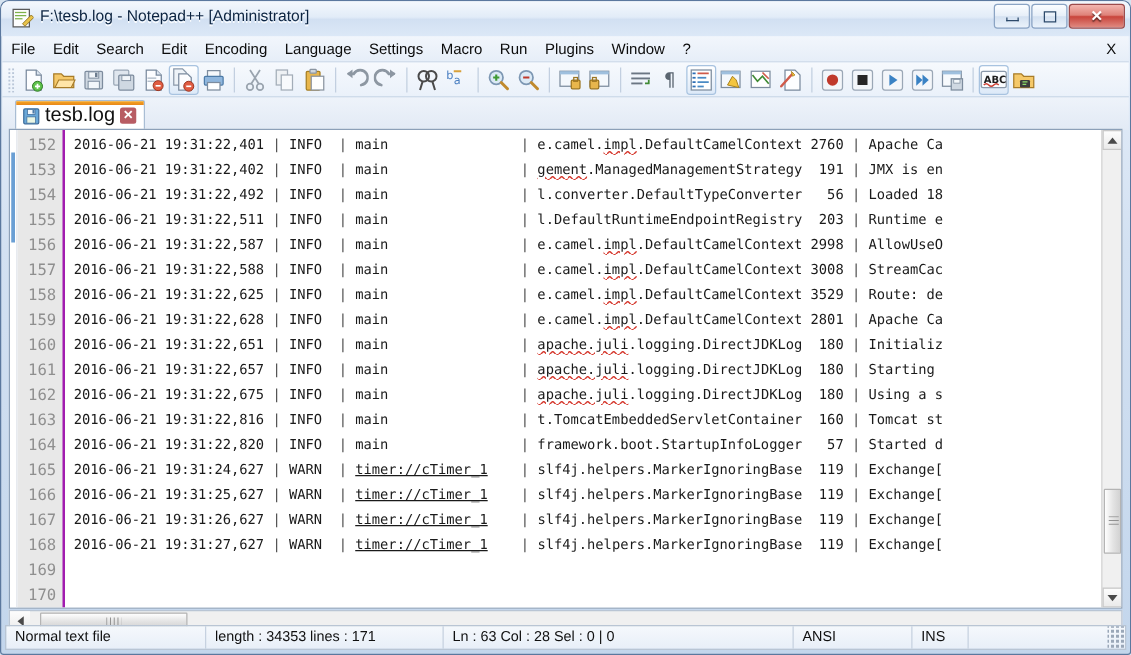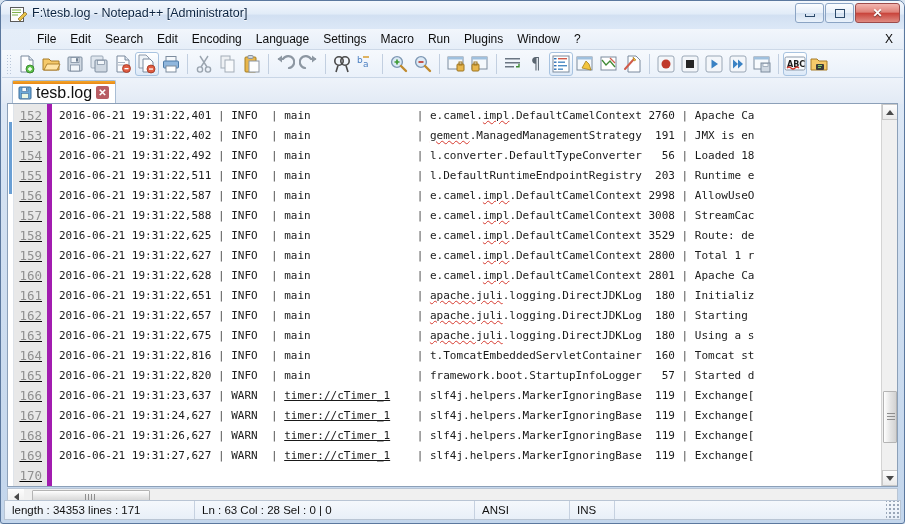--- a/index.html
+++ b/index.html
@@ -49,21 +49,20 @@
   .glyph-min { width: 10px; height: 3px; border: 1px solid #2d4a6b; border-top: none; background: transparent; margin-top: 4px; }
   .glyph-restore { width: 10px; height: 9px; border: 1.5px solid #2d4a6b; }
   .glyph-close { color: #fff; font-size: 12px; font-weight: bold; text-shadow: 0 1px 1px rgba(0,0,0,.5); font-family: "Liberation Sans", sans-serif; }
 
   
   .menubar {
     position: absolute; left: 1px; top: 28px; right: 1px; height: 21px;
     background: linear-gradient(180deg,#f2f6fc 0%, #e6eef8 100%);
     display: flex; align-items: center;
     border-bottom: 1px solid #cdd9e8;
-    margin-left: 28px;
   }
   .menu-item {
     font-size: 12px; color: #0c0c0c; padding: 2px 7px; white-space: nowrap;
     cursor: default;
   }
   .menu-right {
     position: absolute; right: 10px; font-size: 12px; color: #0c0c0c;
   }
 
   
@@ -123,24 +122,23 @@
     width: 6px; background: #ffffff; border-right: 1px solid #dfe4ea;
     position: relative; flex: none;
   }
   .fold-bar {
     position: absolute; left: 1px; top: 18px; width: 3px; height: 72px;
     background: #6a9fd4;
   }
   .gutter {
     width: 38px; flex: none;
     background: #e8e8e8;
-    border-right: 5px solid #a21caf;
+    border-right: 2px solid #a21caf;
     padding-top: 2px;
     text-align: right;
-    text-decoration: underline;
   }
   .ln {
     height: 20px; line-height: 20px;
     font-family: "DejaVu Sans Mono", monospace;
     font-size: 12.5px; color: #8f8f8f;
     padding-right: 5px;
   }
   .code {
     flex: 1; position: relative; overflow: hidden;
     padding: 2px 0 0 7px;
@@ -573,29 +571,28 @@
     </div>
 
     <div class="code" id="code-lines">
         <div class="row">2016-06-21 19:31:22,401 <span class="sep">|</span> INFO  <span class="sep">|</span> main                <span class="sep">|</span> e.camel.<span class="sq">impl</span>.DefaultCamelContext 2760 <span class="sep">|</span> Apache Ca</div>
         <div class="row">2016-06-21 19:31:22,402 <span class="sep">|</span> INFO  <span class="sep">|</span> main                <span class="sep">|</span> <span class="sq">gement</span>.ManagedManagementStrategy  191 <span class="sep">|</span> JMX is en</div>
         <div class="row">2016-06-21 19:31:22,492 <span class="sep">|</span> INFO  <span class="sep">|</span> main                <span class="sep">|</span> l.converter.DefaultTypeConverter   56 <span class="sep">|</span> Loaded 18</div>
         <div class="row">2016-06-21 19:31:22,511 <span class="sep">|</span> INFO  <span class="sep">|</span> main                <span class="sep">|</span> l.DefaultRuntimeEndpointRegistry  203 <span class="sep">|</span> Runtime e</div>
         <div class="row">2016-06-21 19:31:22,587 <span class="sep">|</span> INFO  <span class="sep">|</span> main                <span class="sep">|</span> e.camel.<span class="sq">impl</span>.DefaultCamelContext 2998 <span class="sep">|</span> AllowUseO</div>
         <div class="row">2016-06-21 19:31:22,588 <span class="sep">|</span> INFO  <span class="sep">|</span> main                <span class="sep">|</span> e.camel.<span class="sq">impl</span>.DefaultCamelContext 3008 <span class="sep">|</span> StreamCac</div>
         <div class="row">2016-06-21 19:31:22,625 <span class="sep">|</span> INFO  <span class="sep">|</span> main                <span class="sep">|</span> e.camel.<span class="sq">impl</span>.DefaultCamelContext 3529 <span class="sep">|</span> Route: de</div>
-        <div class="row">2016-06-21 19:31:22,627 <span class="sep">|</span> INFO  <span class="sep">|</span> main                <span class="sep">|</span> e.camel.<span class="sq">impl</span>.DefaultCamelContext 2800 <span class="sep">|</span> Total 1 r</div>
         <div class="row">2016-06-21 19:31:22,628 <span class="sep">|</span> INFO  <span class="sep">|</span> main                <span class="sep">|</span> e.camel.<span class="sq">impl</span>.DefaultCamelContext 2801 <span class="sep">|</span> Apache Ca</div>
         <div class="row">2016-06-21 19:31:22,651 <span class="sep">|</span> INFO  <span class="sep">|</span> main                <span class="sep">|</span> <span class="sq">apache.juli</span>.logging.DirectJDKLog  180 <span class="sep">|</span> Initializ</div>
         <div class="row">2016-06-21 19:31:22,657 <span class="sep">|</span> INFO  <span class="sep">|</span> main                <span class="sep">|</span> <span class="sq">apache.juli</span>.logging.DirectJDKLog  180 <span class="sep">|</span> Starting</div>
         <div class="row">2016-06-21 19:31:22,675 <span class="sep">|</span> INFO  <span class="sep">|</span> main                <span class="sep">|</span> <span class="sq">apache.juli</span>.logging.DirectJDKLog  180 <span class="sep">|</span> Using a s</div>
         <div class="row">2016-06-21 19:31:22,816 <span class="sep">|</span> INFO  <span class="sep">|</span> main                <span class="sep">|</span> t.TomcatEmbeddedServletContainer  160 <span class="sep">|</span> Tomcat st</div>
         <div class="row">2016-06-21 19:31:22,820 <span class="sep">|</span> INFO  <span class="sep">|</span> main                <span class="sep">|</span> framework.boot.StartupInfoLogger   57 <span class="sep">|</span> Started d</div>
-        <div class="row">2016-06-21 19:31:23,637 <span class="sep">|</span> WARN  <span class="sep">|</span> <span class="url">timer://cTimer_1</span>    <span class="sep">|</span> slf4j.helpers.MarkerIgnoringBase  119 <span class="sep">|</span> Exchange[</div>
         <div class="row">2016-06-21 19:31:24,627 <span class="sep">|</span> WARN  <span class="sep">|</span> <span class="url">timer://cTimer_1</span>    <span class="sep">|</span> slf4j.helpers.MarkerIgnoringBase  119 <span class="sep">|</span> Exchange[</div>
+        <div class="row">2016-06-21 19:31:25,627 <span class="sep">|</span> WARN  <span class="sep">|</span> <span class="url">timer://cTimer_1</span>    <span class="sep">|</span> slf4j.helpers.MarkerIgnoringBase  119 <span class="sep">|</span> Exchange[</div>
         <div class="row">2016-06-21 19:31:26,627 <span class="sep">|</span> WARN  <span class="sep">|</span> <span class="url">timer://cTimer_1</span>    <span class="sep">|</span> slf4j.helpers.MarkerIgnoringBase  119 <span class="sep">|</span> Exchange[</div>
         <div class="row">2016-06-21 19:31:27,627 <span class="sep">|</span> WARN  <span class="sep">|</span> <span class="url">timer://cTimer_1</span>    <span class="sep">|</span> slf4j.helpers.MarkerIgnoringBase  119 <span class="sep">|</span> Exchange[</div>
       </div>
 
     <div class="vscroll">
       <div class="vs-arrow up">
           <div class="arrow-tri tri-up"></div>
         </div>
       <div class="vs-thumb">
           <div class="vs-grip"></div>
@@ -609,20 +606,21 @@
   <div class="hscroll">
     <div class="hs-arrow left">
         <div class="arrow-tri tri-left"></div>
       </div>
     <div class="hs-thumb">
         <div class="hs-grip"></div>
       </div>
   </div>
 
   <div class="statusbar">
+    <div class="st-cell" style="width:160px">Normal text file</div>
     <div class="st-cell" style="width:190px">length : 34353   lines : 171</div>
     <div class="st-cell" style="width:280px">Ln : 63    Col : 28    Sel : 0 | 0</div>
     <div class="st-cell" style="width:95px">ANSI</div>
     <div class="st-cell" style="width:45px">INS</div>
     <div class="st-cell st-grip"></div>
   </div>
 
 </div>
 
 </body></html>

